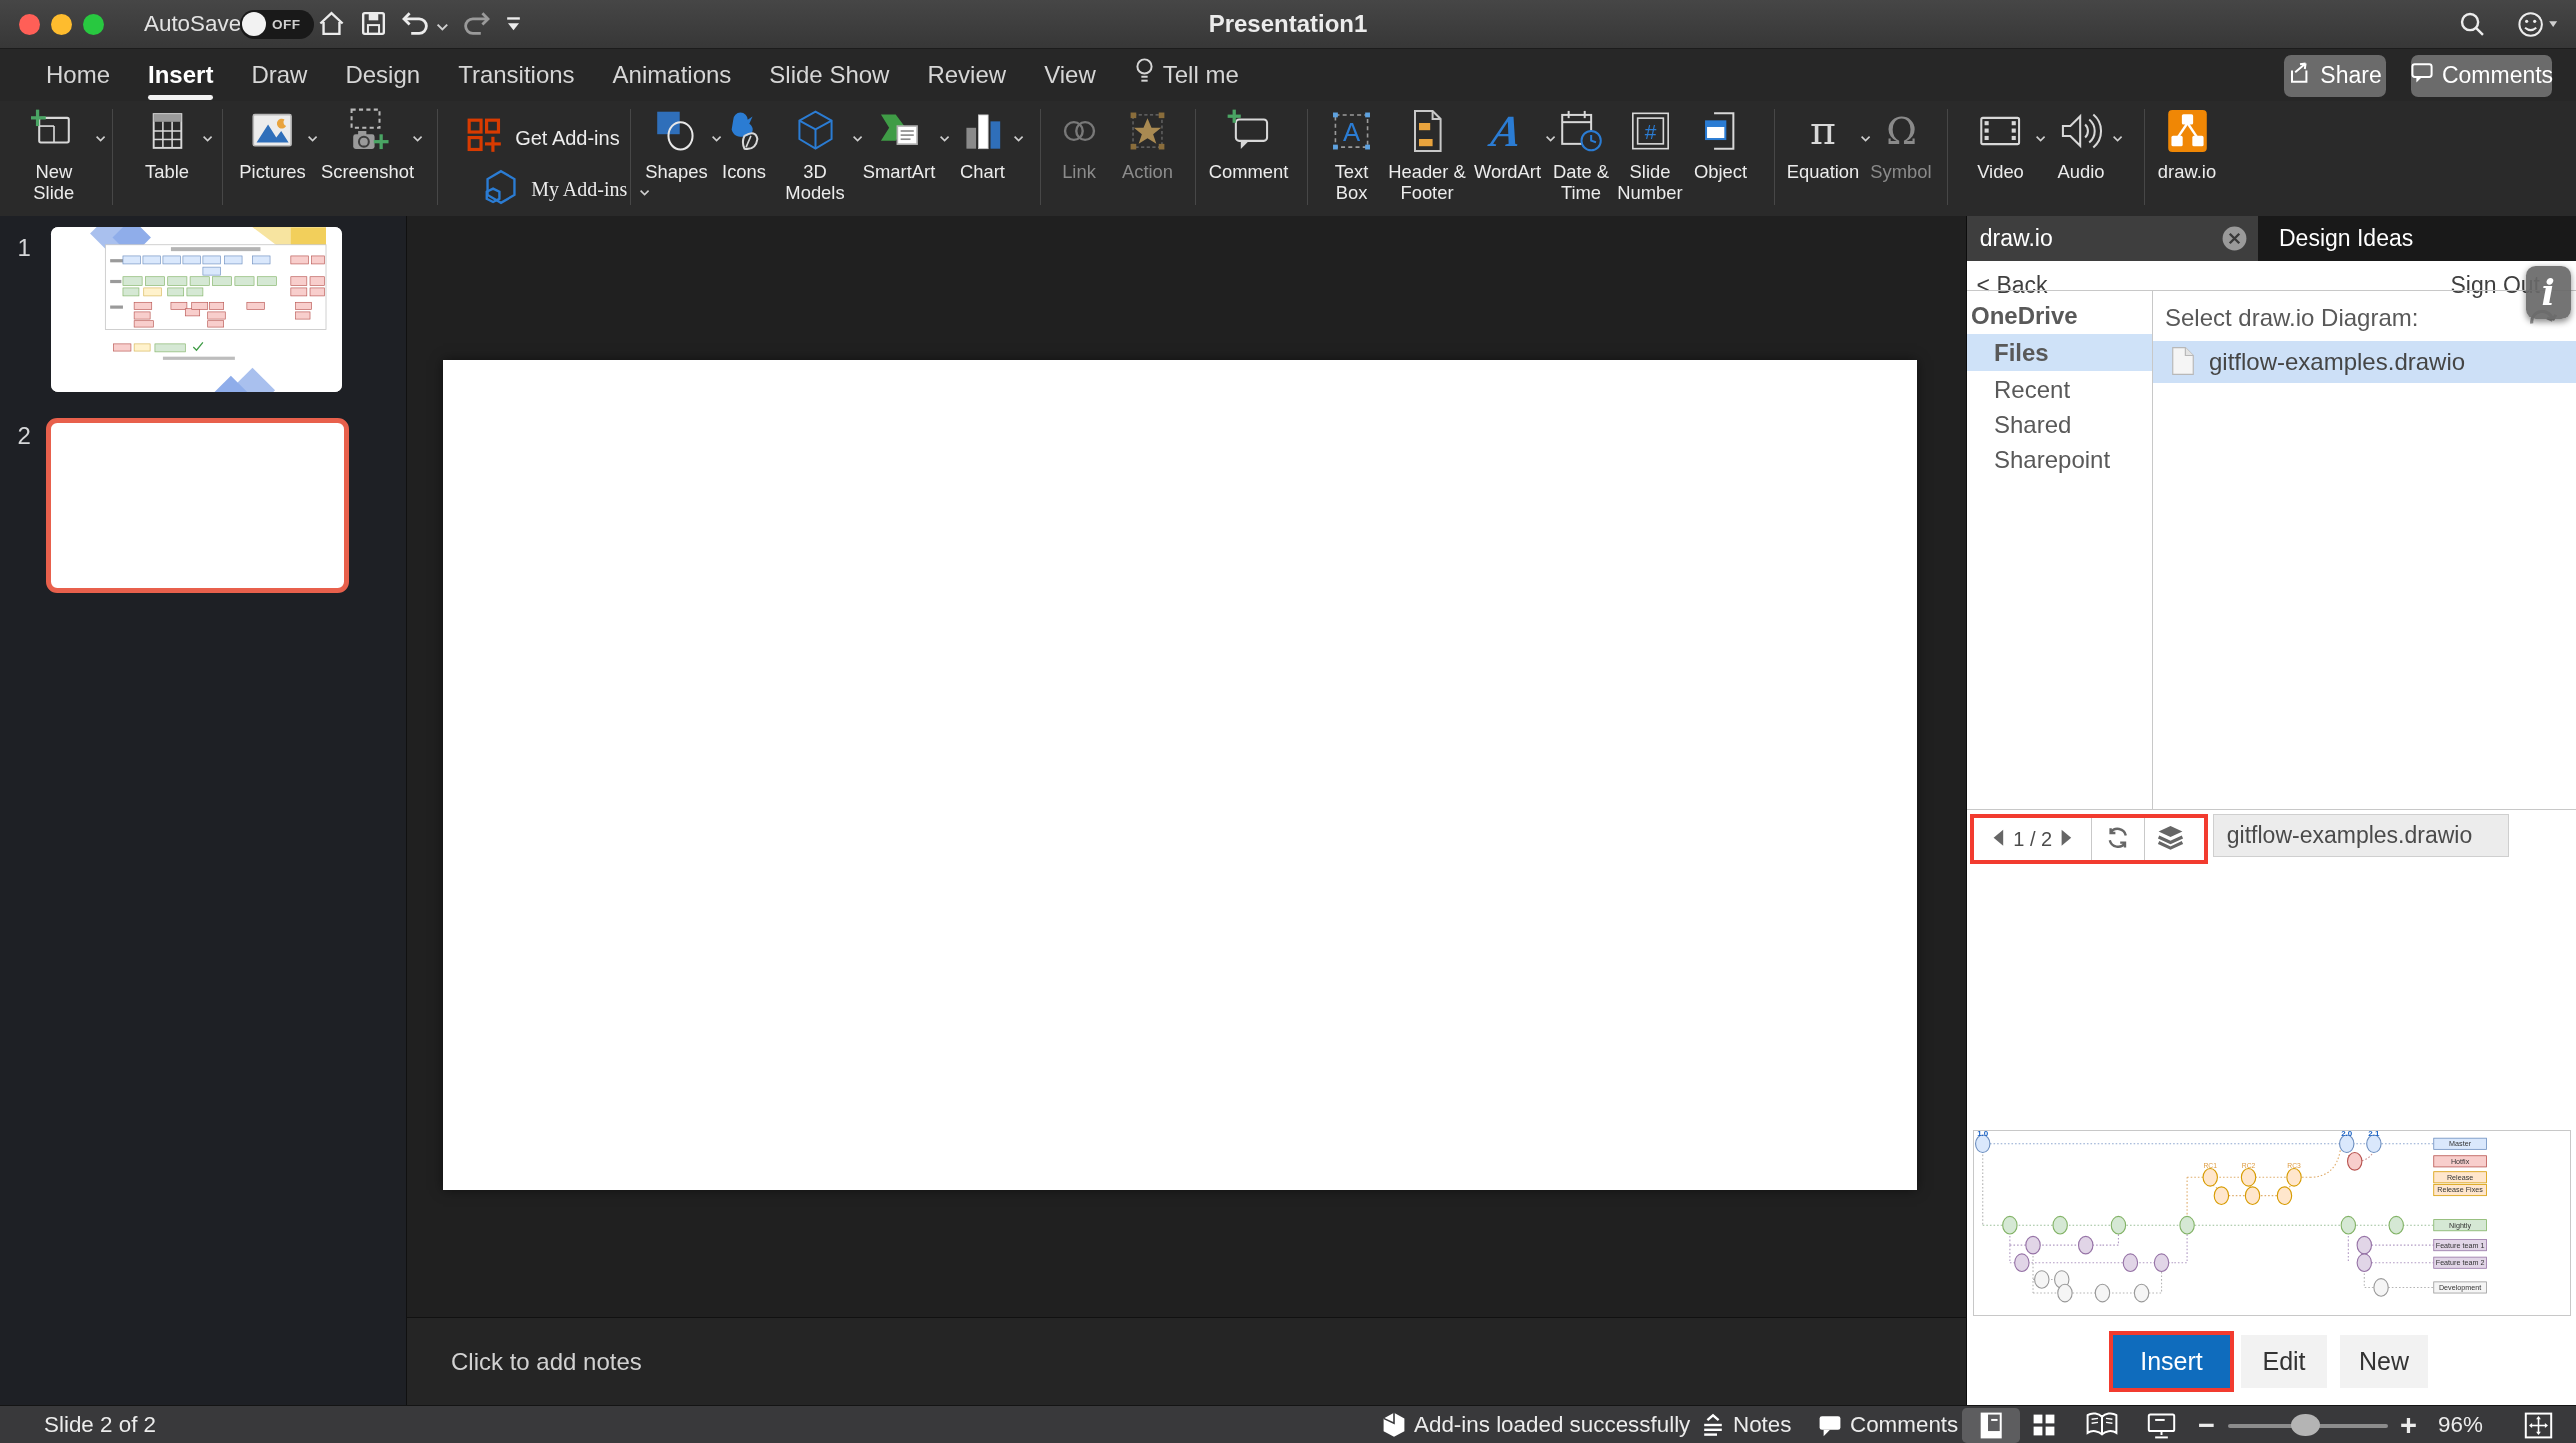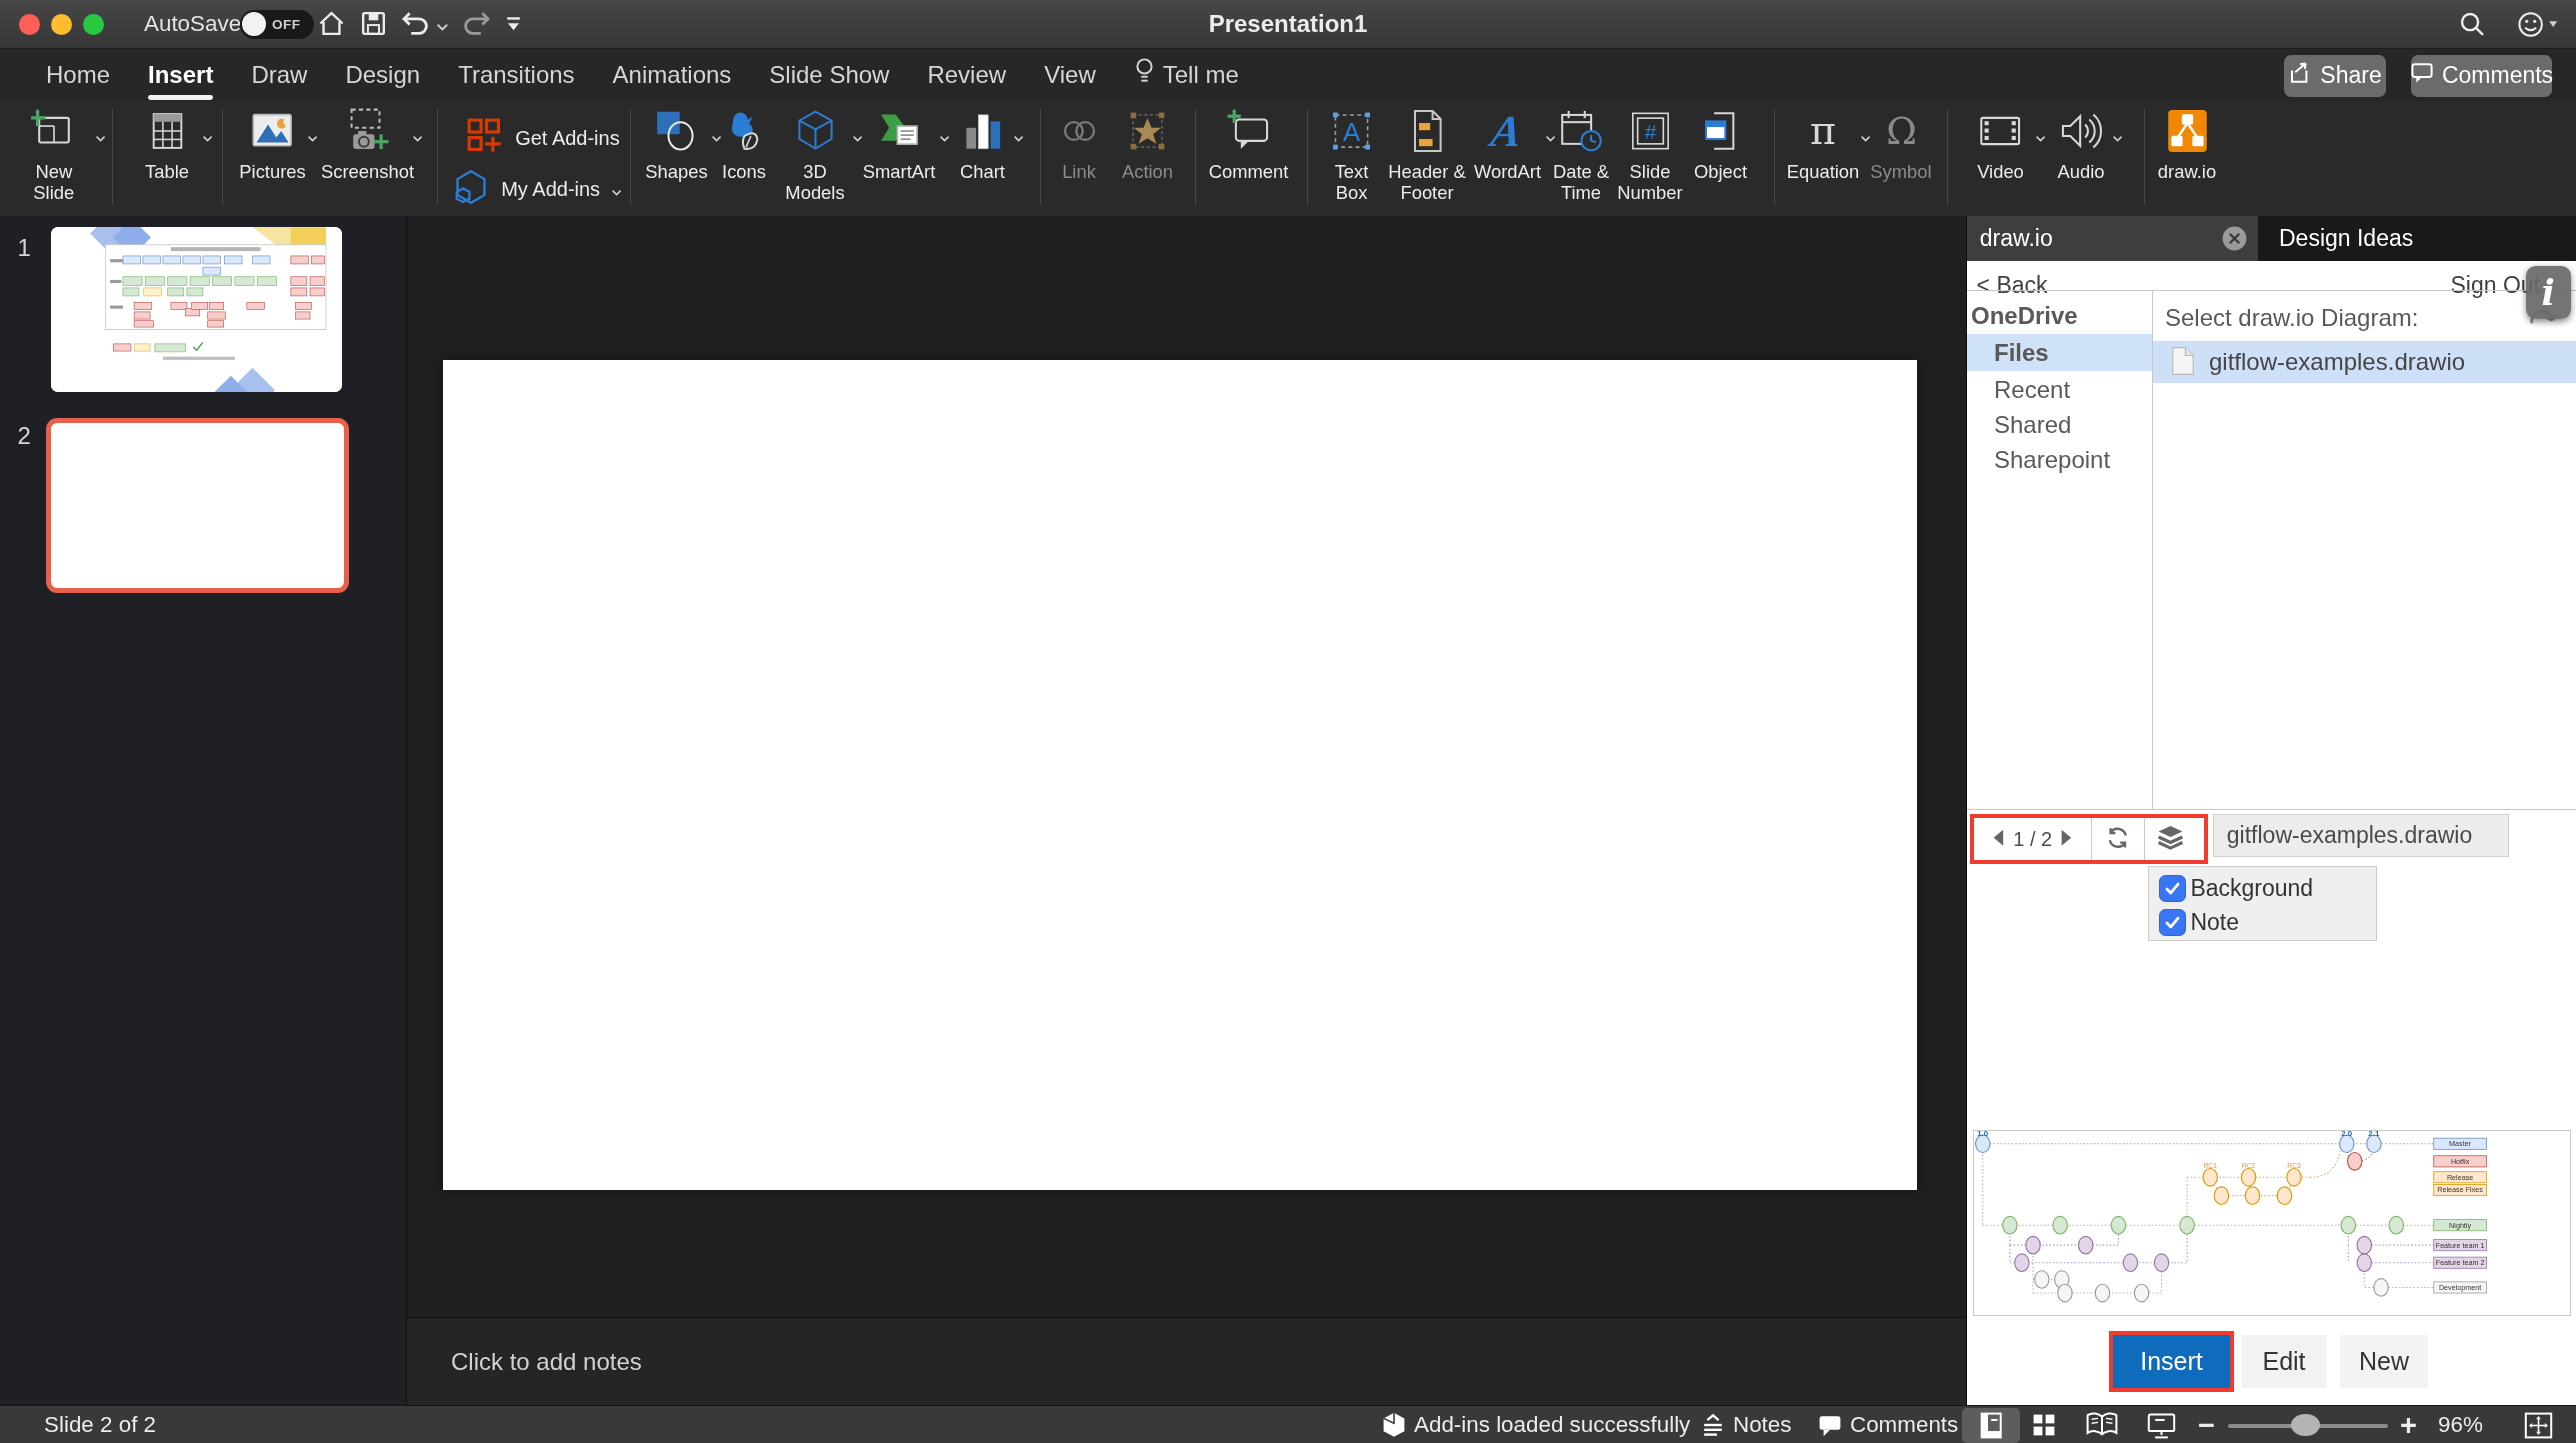--- a/index.html
+++ b/index.html
@@ -280,21 +280,21 @@
     <div class="addin-row" style="left:466px;top:16px;">
       <span><svg width="38" height="38" viewBox="0 0 48 48">
             <rect x="4" y="4" width="15" height="15" fill="none" stroke="#d83b01" stroke-width="4"></rect>
             <rect x="26" y="4" width="15" height="15" fill="none" stroke="#d83b01" stroke-width="4"></rect>
             <rect x="4" y="26" width="15" height="15" fill="none" stroke="#d83b01" stroke-width="4"></rect>
             <line x1="34" y1="25" x2="34" y2="44" stroke="#d83b01" stroke-width="4"></line>
             <line x1="24" y1="34" x2="44" y2="34" stroke="#d83b01" stroke-width="4"></line>
           </svg></span>
       <span>Get Add-ins</span>
     </div>
-    <div class="addin-row" style="left:452px;top:67px;">
+    <div class="addin-row" style="left:482px;top:67px;font-family:Liberation Serif, serif;">
       <span><svg width="38" height="38" viewBox="0 0 48 48">
             <polygon points="24,4 41,14 41,34 24,44 7,34 7,14" fill="none" stroke="#2b7cd3" stroke-width="3"></polygon>
             <polygon points="14,26 22,30 22,39 14,43 6,39 6,30" fill="none" stroke="#2b7cd3" stroke-width="3"></polygon>
           </svg></span>
       <span>My Add-ins</span>
       <span><svg width="11.2" height="7.2" viewBox="0 0 14 9">
             <path d="M2 2 L7 7 L12 2" fill="none" stroke="#cfcfcf" stroke-width="2"></path>
           </svg></span>
     </div>
 
@@ -741,38 +741,20 @@
               <polygon points="17,1 32,8 17,15 2,8" fill="#666"></polygon>
               <polyline points="2,15 17,22 32,15" fill="none" stroke="#666" stroke-width="4"></polyline>
               <polyline points="2,22 17,29 32,22" fill="none" stroke="#666" stroke-width="4"></polyline>
             </svg></span>
       </div>
     </div>
     <div id="filename-field" class="abs">
       <span>gitflow-examples.drawio</span>
     </div>
 
-    <div id="options-box" class="abs">
-      <div class="opt-row" style="top:8px;">
-        <span class="cbx">
-          <svg width="19" height="19" viewBox="0 0 34 34">
-              <path d="M7 18 L14 25 L27 9" fill="none" stroke="#fff" stroke-width="5" stroke-linecap="round" stroke-linejoin="round"></path>
-            </svg>
-        </span>
-        <span class="opt-label">Background</span>
-      </div>
-      <div class="opt-row" style="top:42px;">
-        <span class="cbx">
-          <svg width="19" height="19" viewBox="0 0 34 34">
-              <path d="M7 18 L14 25 L27 9" fill="none" stroke="#fff" stroke-width="5" stroke-linecap="round" stroke-linejoin="round"></path>
-            </svg>
-        </span>
-        <span class="opt-label">Note</span>
-      </div>
-    </div>
 
     <div id="preview-box" class="abs">
       <svg width="597" height="182" viewBox="0 0 746 228">
         <g fill="none" stroke-dasharray="2 2.5" stroke-width="1.4">
           <path d="M10 16 H575" stroke="#8fa8d0"></path>
           <path d="M10 16 V118" stroke="#b5b5b5"></path>
           <path d="M10 118 H575" stroke="#9cc09a"></path>
           <path d="M467 21 Q468 38 476 38 M476 38 Q497 38 500 22" stroke="#c9908e"></path>
           <path d="M266 118 V58 M266 58 H420 M420 58 Q452 58 458 24" stroke="#e0ae6e"></path>
           <path d="M295 65 L309 76 M309 81 H388 M343 65 L348 76 M388 77 L398 66" stroke="#e0ae6e"></path>

